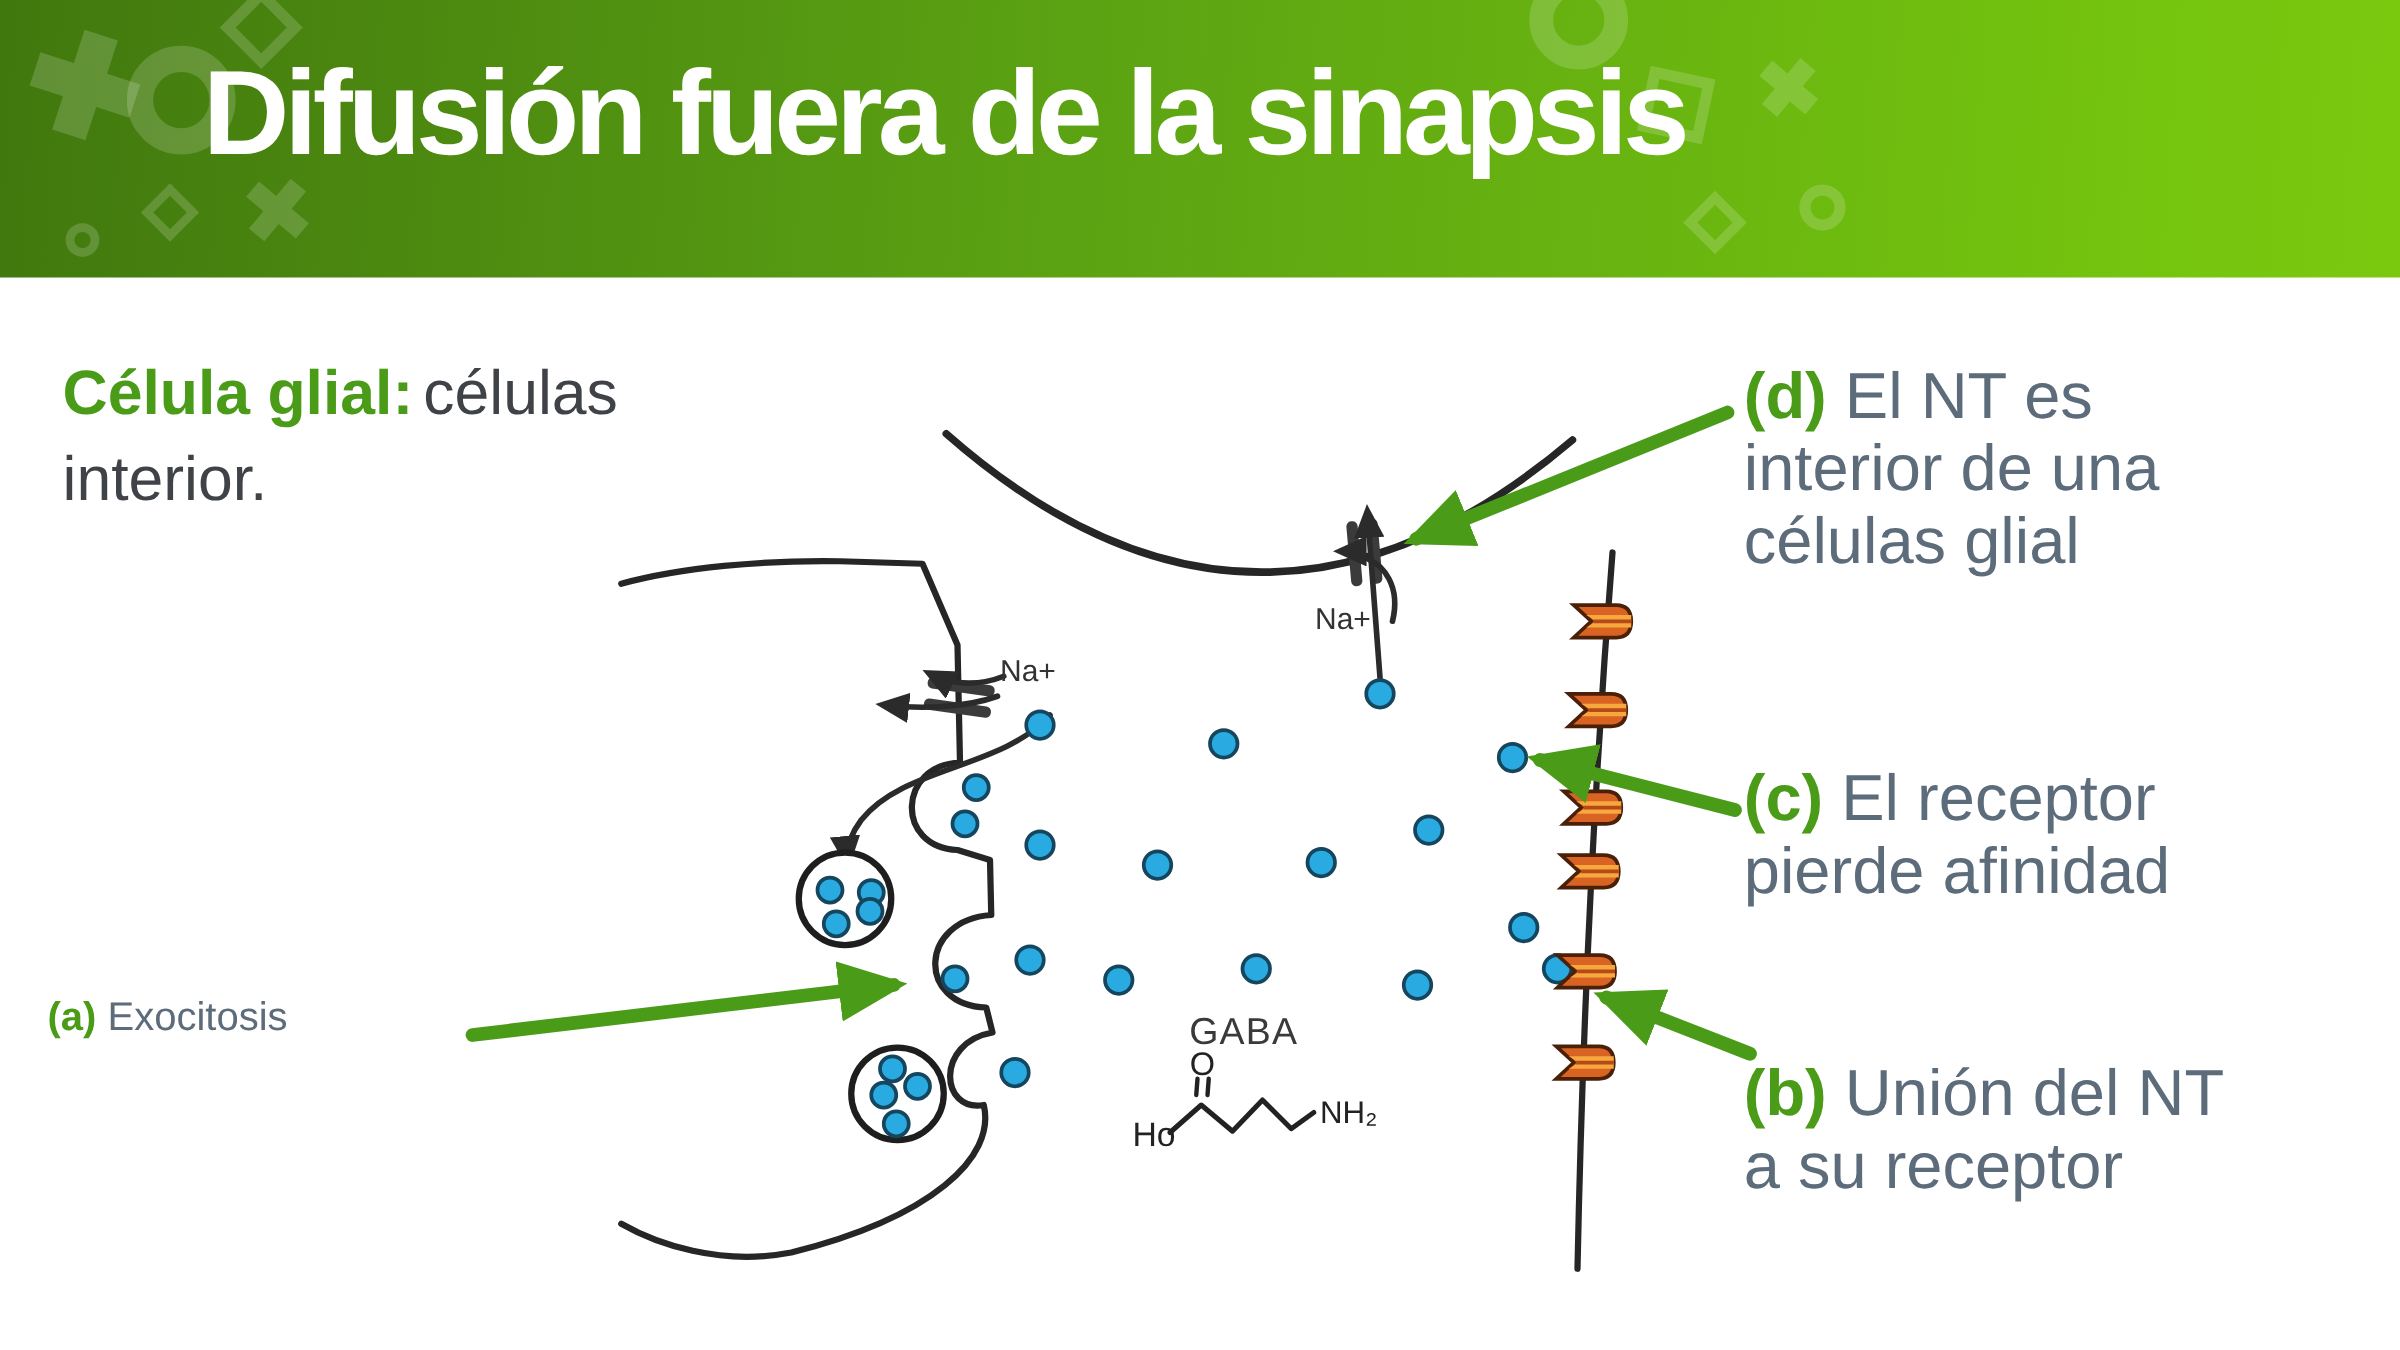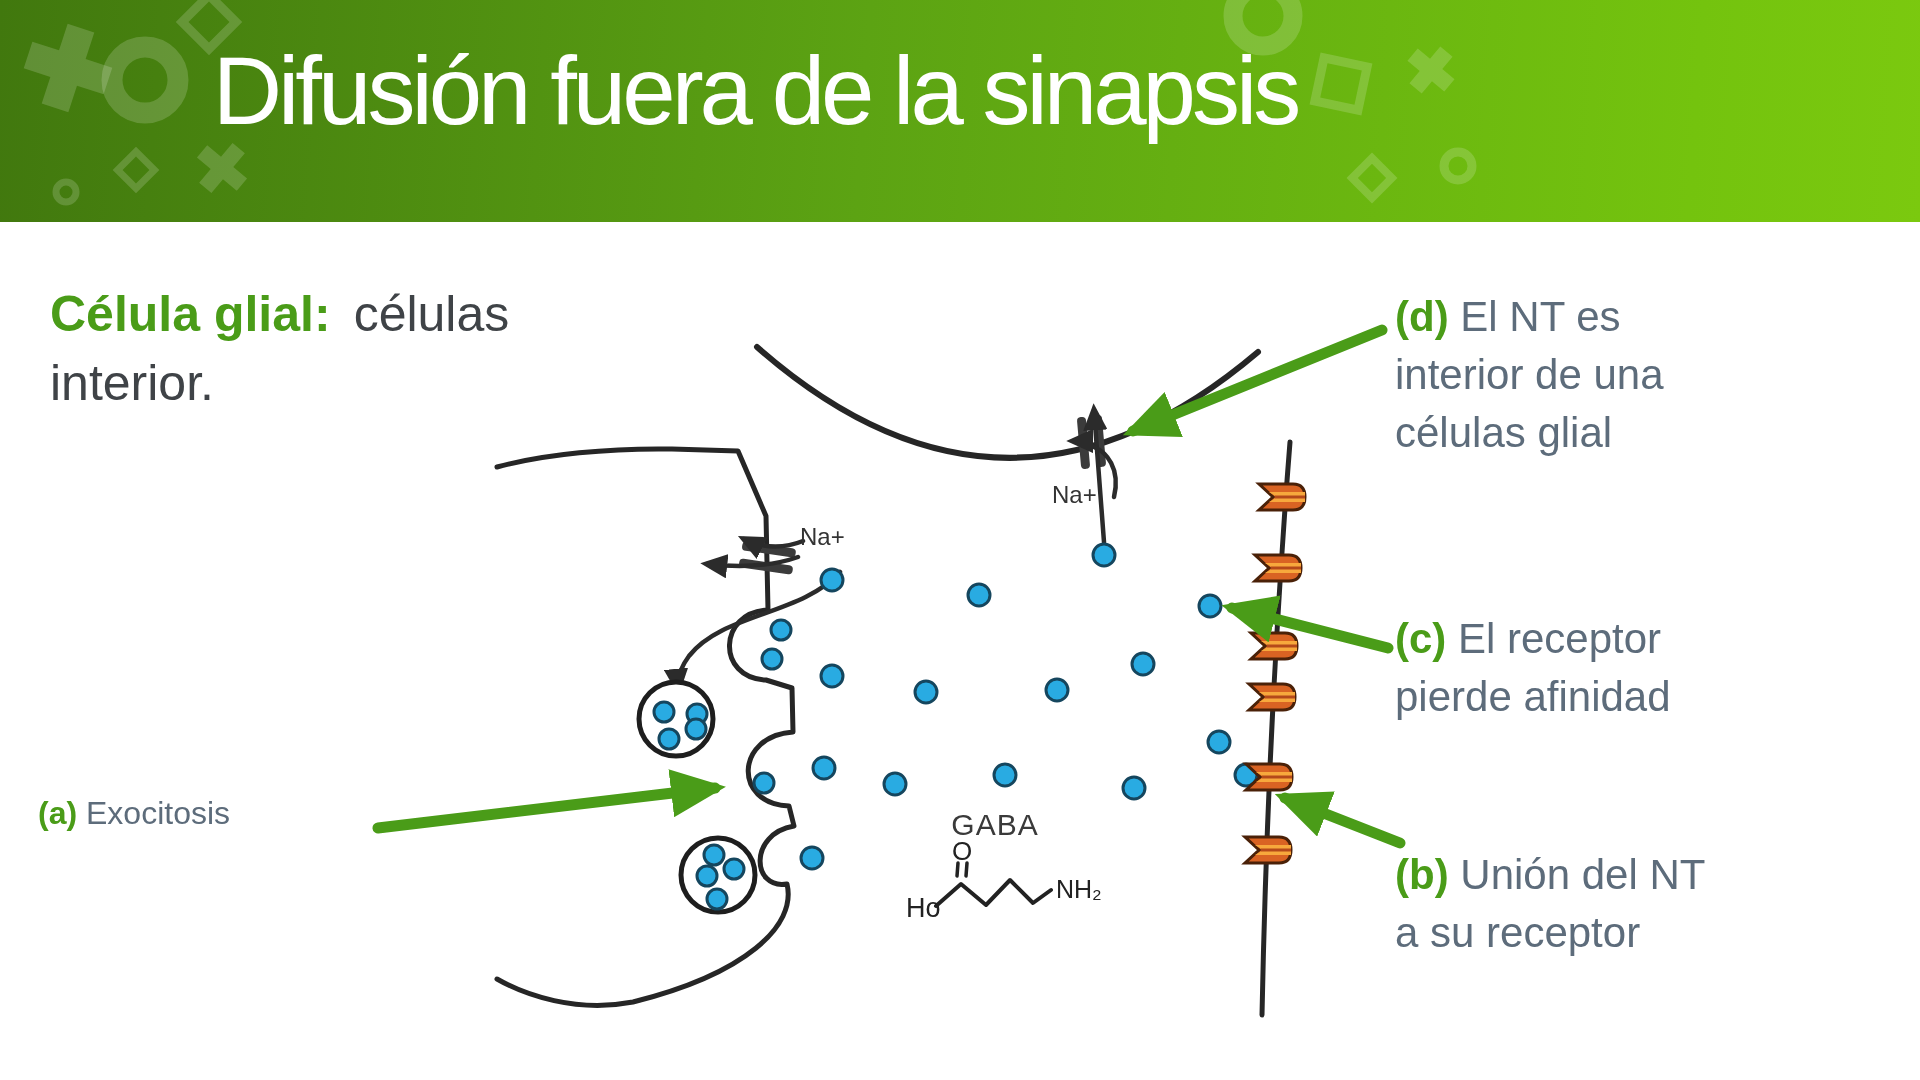--- a/index.html
+++ b/index.html
@@ -10,25 +10,25 @@
   }
   *{margin:0;padding:0;box-sizing:border-box}
   body{font-family:"Liberation Sans",sans-serif;background:#888}
   .slide{position:relative;width:1920px;height:1080px;background:#fff;overflow:hidden}
 
   .header{position:absolute;left:0;top:0;width:1920px;height:222px;
     background:linear-gradient(94deg,var(--header-green-dark,#41780e) 0%,#5ca313 45%,var(--header-green-light,#74c30e) 88%,#7bc90f 100%);
     overflow:hidden}
   .deco{position:absolute;left:0;top:0}
   .title{position:absolute;left:140px;top:30px;width:1230px;text-align:center;
-    color:#fff;font-size:96px;font-weight:normal;letter-spacing:-4px;line-height:122px;white-space:nowrap}
-
-  .txt{position:absolute;color:var(--text-slate,#5d6c7b);font-size:42px;line-height:58px;white-space:nowrap}
+    color:#fff;font-size:96px;font-weight:bold;letter-spacing:-4px;line-height:122px;white-space:nowrap}
+
+  .txt{position:absolute;color:var(--text-slate,#5d6c7b);font-size:52px;line-height:58px;white-space:nowrap}
   .def{left:50px;top:280px;color:var(--text-dark,#3f4347);font-size:50px;line-height:69px}
-  .def .rest{margin-left:23px}
+  .def .rest{margin-left:8px}
   .tag{color:var(--accent-green,#4a9c18);font-weight:bold}
   .lbl-a{left:38px;top:782px;font-size:32px;line-height:63px}
   .lbl-d{left:1395px;top:288px}
   .lbl-c{left:1395px;top:610px}
   .lbl-b{left:1395px;top:846px}
 
   svg text{font-family:"Liberation Sans",sans-serif}
   .membrane{fill:none;stroke:var(--membrane-black,#262626);stroke-width:5;stroke-linecap:round;stroke-linejoin:round}
   .glial{stroke-width:6}
   .bar{fill:#3b3b3b}

